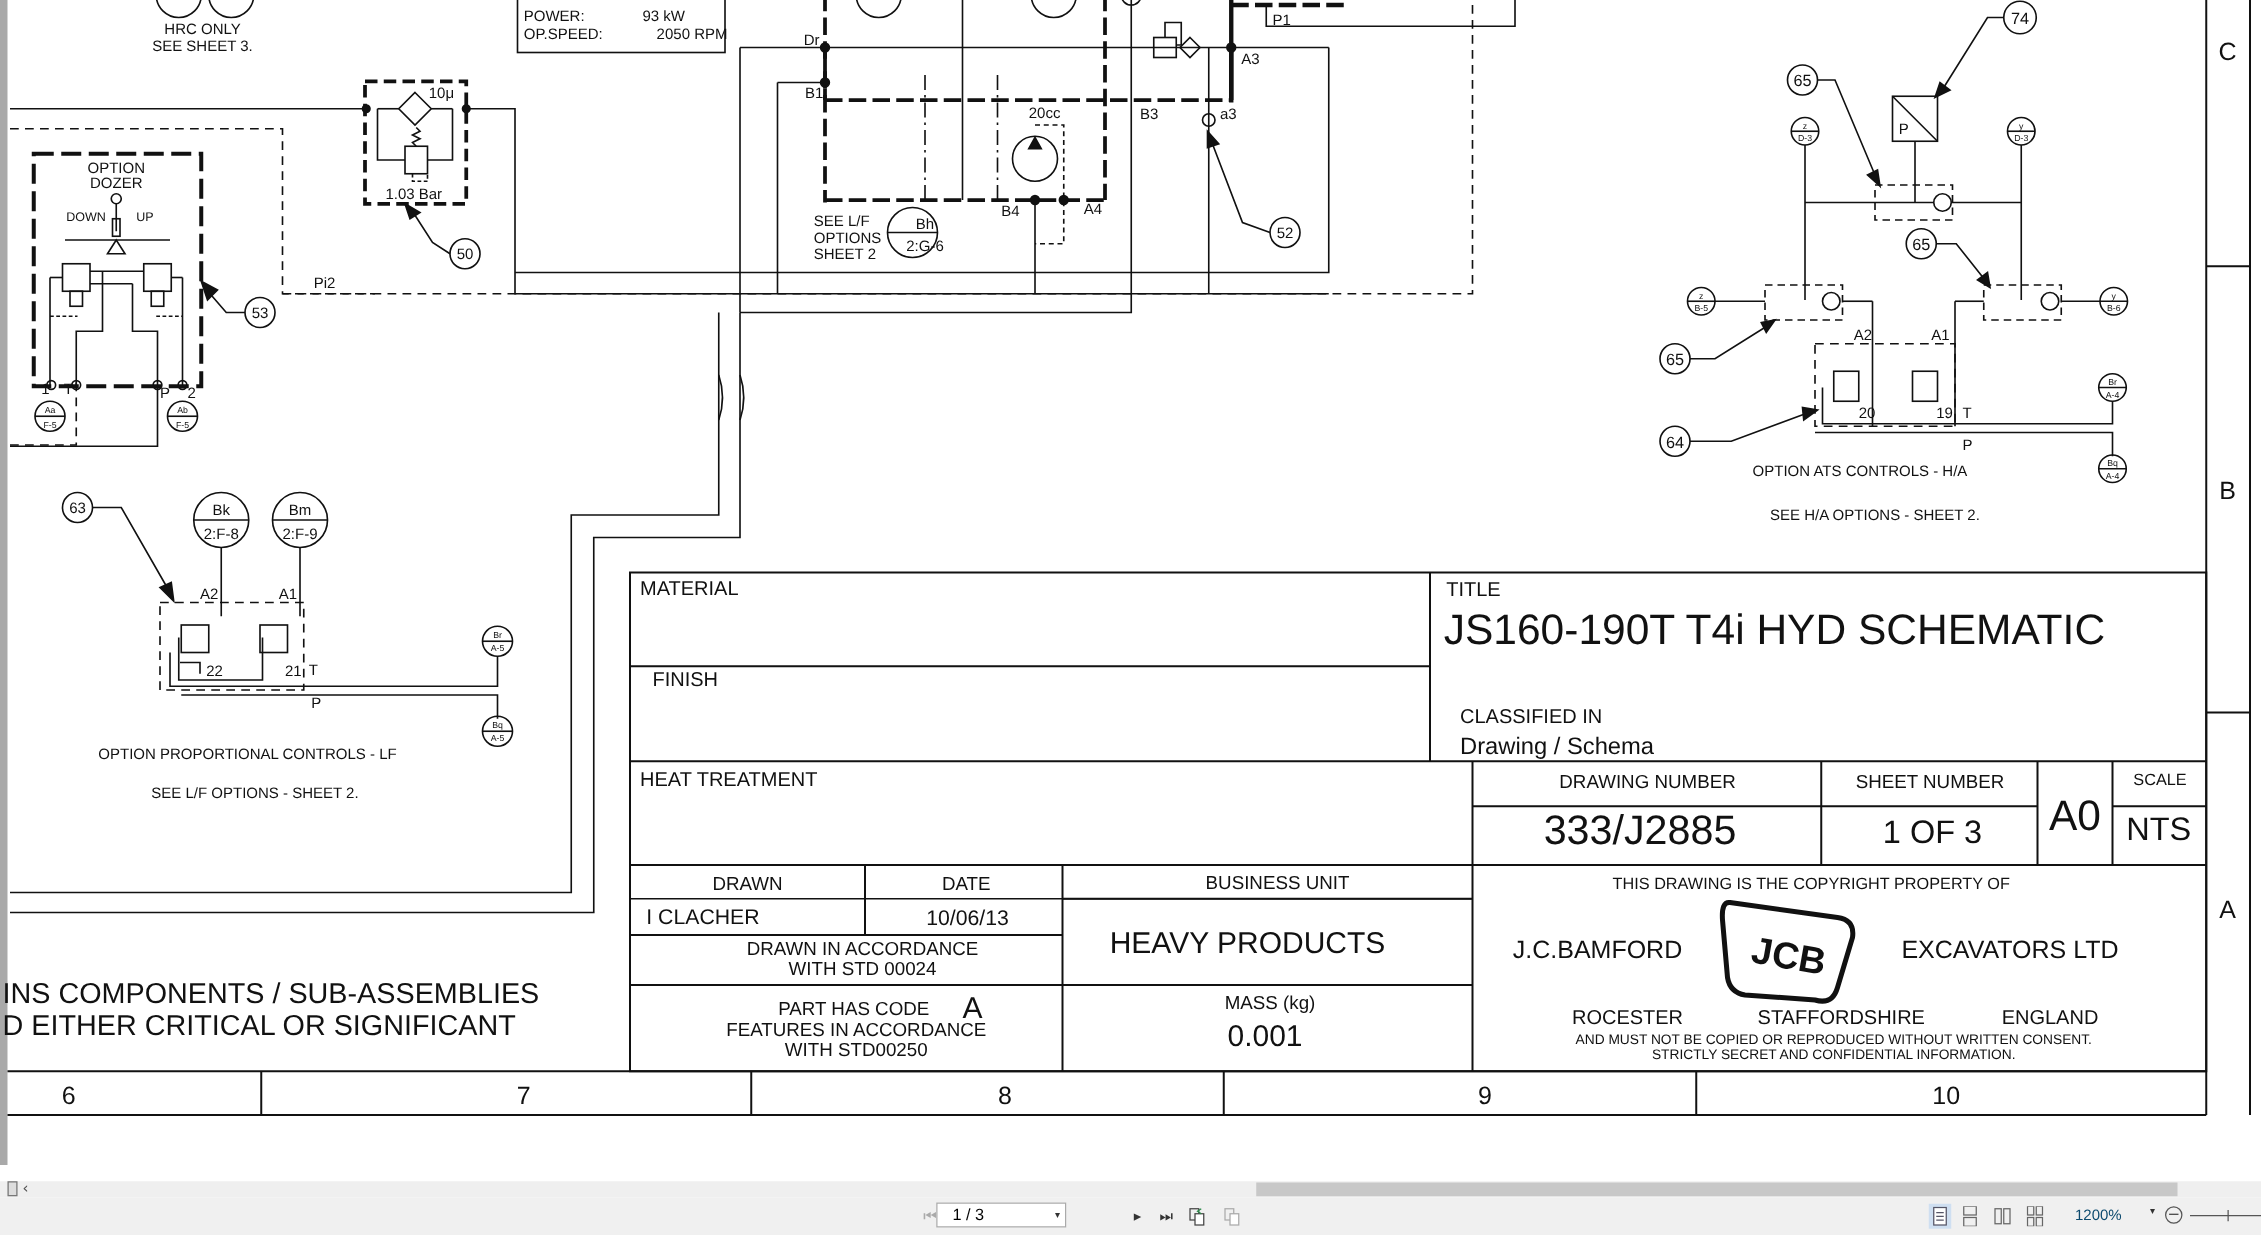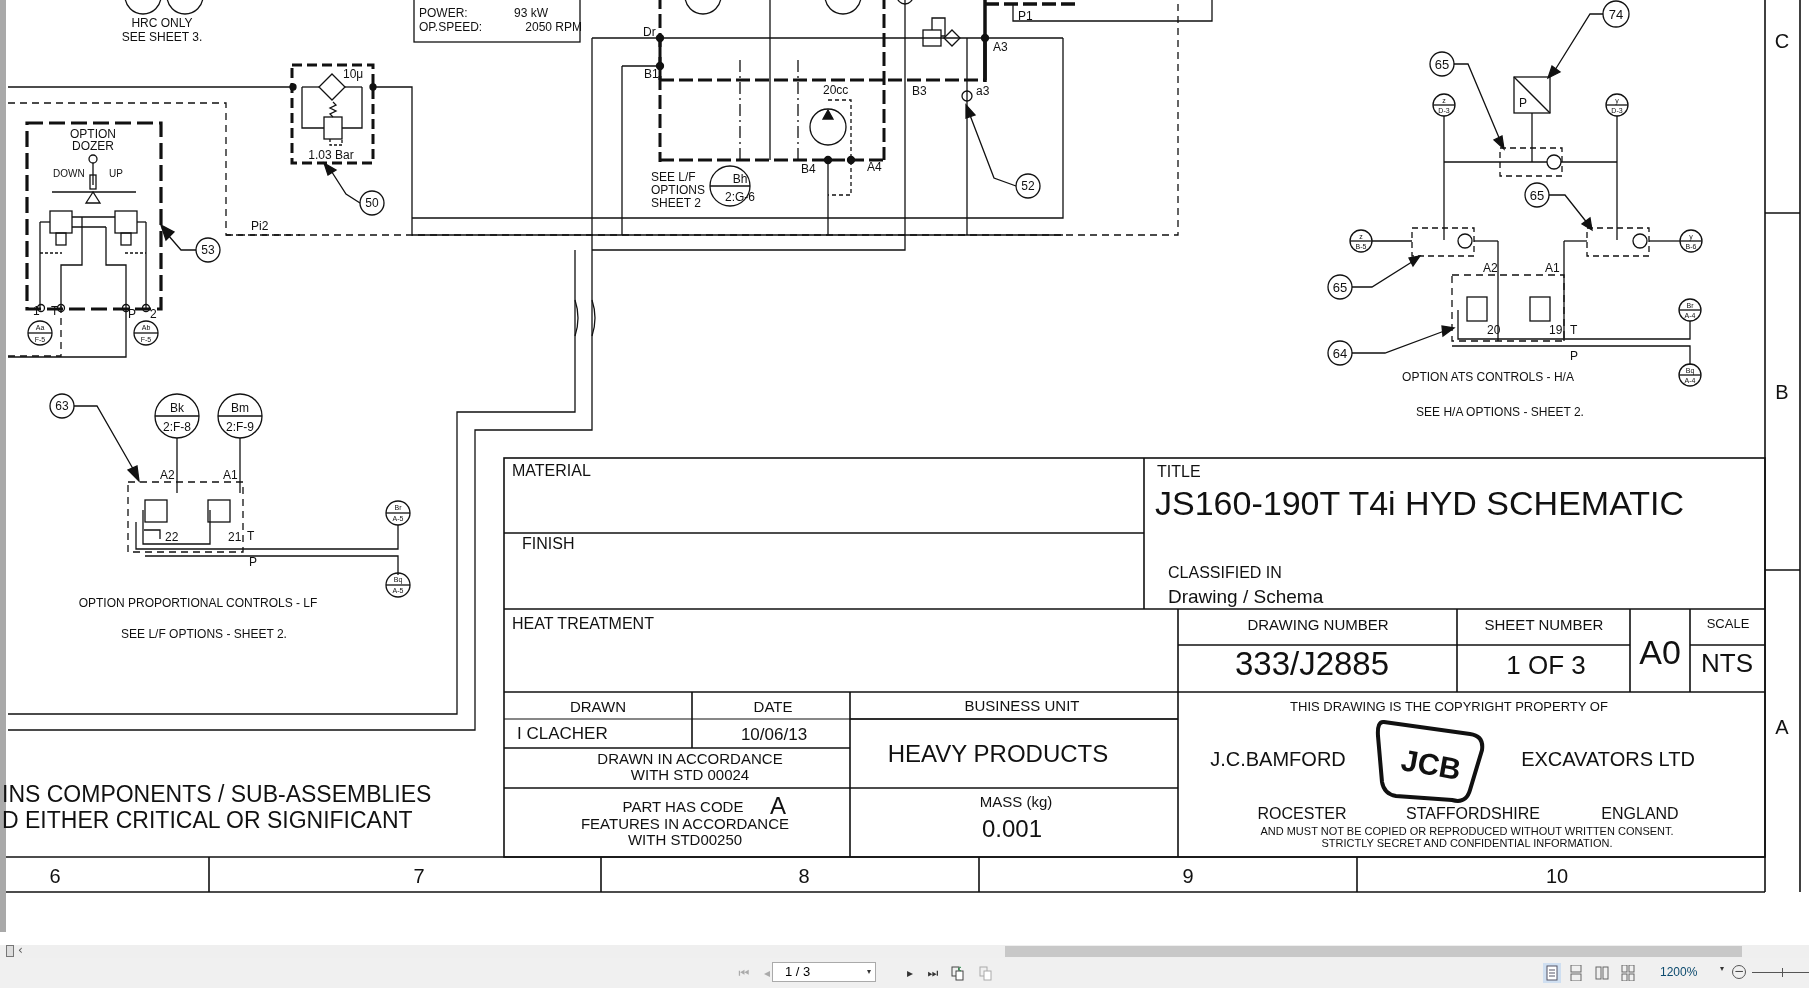--- a/index.html
+++ b/index.html
@@ -10,21 +10,21 @@
   svg#drawing { position:absolute; left:0; top:0; }
   svg text { font-family:"Liberation Sans", sans-serif; fill:#111; }
   .cad { font-family:"DejaVu Sans Mono", monospace; fill:#111; }
   #hscroll { position:absolute; left:0; top:945px; width:1809px; height:13px; background:#efefef; }
   #hscroll .left-btn { position:absolute; left:6px; top:0; width:8px; height:12px; border:1px solid #777; background:#ddd; box-sizing:border-box; }
   #hscroll .arrow { position:absolute; left:18px; top:-2px; font-size:12px; color:#555; }
   #hscroll .thumb { position:absolute; left:1005px; top:1px; width:737px; height:11px; background:#c8c8c8; }
   #toolbar { position:absolute; left:0; top:958px; width:1809px; height:30px; background:#f0f0f0; }
   .tb-btn { position:absolute; top:7px; width:14px; height:16px; font-size:12px; line-height:16px; text-align:center; color:#333; cursor:pointer; }
   .tb-btn.disabled { color:#aaa; }
-  #page-select { position:absolute; left:772px; top:4px; width:104px; height:20px; background:#fff; border:1px solid #aaa; box-sizing:border-box; font-size:13px; line-height:18px; padding-left:12px; font-family:"Liberation Sans", sans-serif; }
+  #page-select { position:absolute; left:749px; top:4px; width:104px; height:20px; background:#fff; border:1px solid #aaa; box-sizing:border-box; font-size:13px; line-height:18px; padding-left:12px; font-family:"Liberation Sans", sans-serif; }
   #page-select .dd { position:absolute; right:4px; top:0; font-size:8px; color:#333; }
   .view-btn { position:absolute; top:5px; width:18px; height:20px; box-sizing:border-box; display:flex; align-items:center; justify-content:center; }
   .view-btn.active { background:#cfdff1; }
   #zoom-level { position:absolute; left:1660px; top:7px; font-size:12px; color:#0c4a6e; font-family:"Liberation Sans", sans-serif; }
   #zoom-dd { position:absolute; left:1720px; top:6px; font-size:8px; color:#333; }
   #zoom-minus { position:absolute; left:1732px; top:7px; width:14px; height:14px; border:1px solid #555; border-radius:50%; box-sizing:border-box; font-size:12px; line-height:11px; text-align:center; color:#444; }
   #zoom-slider { position:absolute; left:1752px; top:14px; width:57px; height:1px; background:#555; }
   #zoom-slider .tick { position:absolute; left:30px; top:-4px; width:1px; height:9px; background:#555; }
 </style>
 </head>

